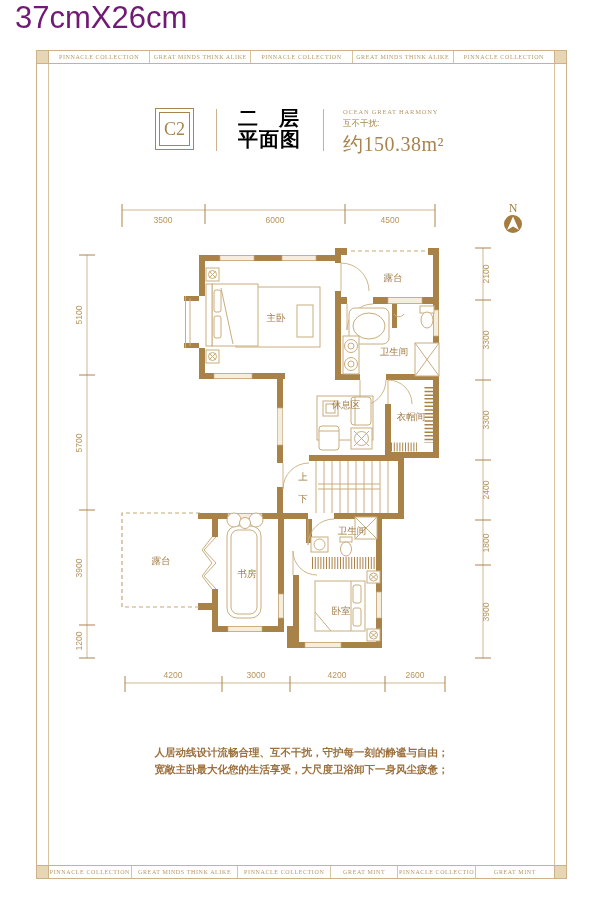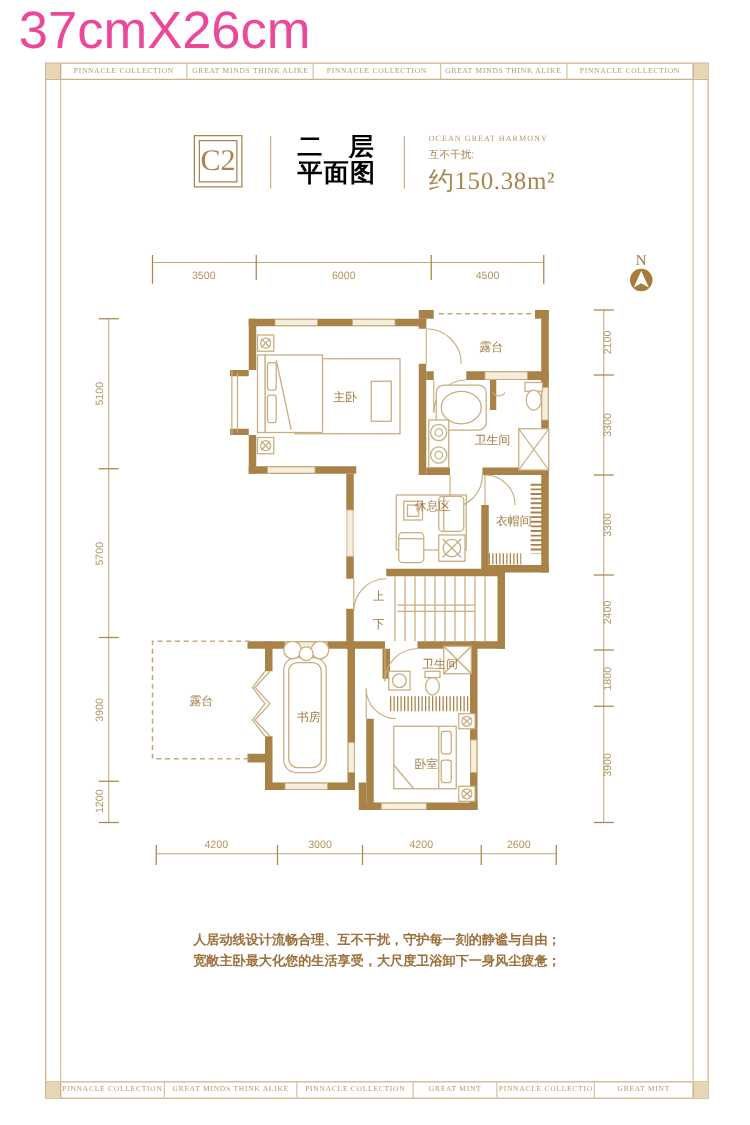--- a/index.html
+++ b/index.html
@@ -1,38 +1,38 @@
 <!DOCTYPE html>
 <html><head>
 <meta charset="utf-8">
 <style>
   html,body{margin:0;padding:0;background:#fff;}
   .canvas{position:relative;width:600px;height:900px;background:#ffffff;overflow:hidden;
           font-family:"Liberation Sans",sans-serif;}
-  .size-label{position:absolute;left:15px;top:0px;font-size:42px;color:#ec4899;
+  .size-label{position:absolute;left:15px;top:0px;font-size:31px;color:#701a75;
               font-family:"Liberation Sans",sans-serif;letter-spacing:0px;}
   
   .page{position:absolute;left:36px;top:50px;width:529px;height:827px;
         border:1px solid #cdb188;background:#fff;}
   .band{position:absolute;left:0;right:0;height:12px;display:flex;align-items:stretch;}
   .band-top{top:0;border-bottom:1px solid #cdb188;}
   .band-bottom{bottom:0;border-top:1px solid #cdb188;}
   .band .corner{width:11px;background:#e7d6b4;border-left:1px solid #cdb188;border-right:1px solid #cdb188;}
   .band .corner:first-child{border-left:none;}
   .band .corner:last-child{border-right:none;}
   .band .cell{display:flex;align-items:center;justify-content:center;overflow:hidden;
               font-family:"Liberation Serif",serif;font-size:6px;letter-spacing:0.6px;
               color:#b59a6e;white-space:nowrap;border-right:1px solid #d8c49e;}
   .band .cell:nth-last-child(2){border-right:none;}
   .rail{position:absolute;top:13px;bottom:13px;width:1px;background:#d8c49e;}
   .rail-left{left:11px;} .rail-right{right:11px;}
   
   .c2box{position:absolute;left:118px;top:57px;width:37px;height:40px;border:1px solid #a8854e;}
   .c2in{position:absolute;inset:3px;border:1px solid #a8854e;display:flex;align-items:center;
-        justify-content:center;font-family:"Liberation Serif",serif;font-size:24px;color:#a8854e;}
+        justify-content:center;font-family:"Liberation Serif",serif;font-size:18px;color:#a8854e;}
   .tdiv{position:absolute;top:58px;width:1px;height:42px;background:#cdb188;}
   .tdiv1{left:179px;} .tdiv2{left:286px;}
   .title-cn{position:absolute;left:201px;top:57px;width:64px;color:#000000;
             font-family:"Liberation Serif",serif;font-weight:600;line-height:21px;font-size:20px;}
   .title-cn .t1{word-spacing:16px;white-space:nowrap;}
   .title-cn .t2{letter-spacing:1px;white-space:nowrap;}
   .areablk{position:absolute;left:306px;top:57px;color:#a8854e;}
   .proj{font-size:6.5px;letter-spacing:0.8px;color:#b59a6e;font-family:"Liberation Serif",serif;}
   .albl{font-size:8.5px;margin-top:3px;}
   .aval{font-size:20px;font-family:"Liberation Serif",serif;margin-top:1px;letter-spacing:0.5px;}

